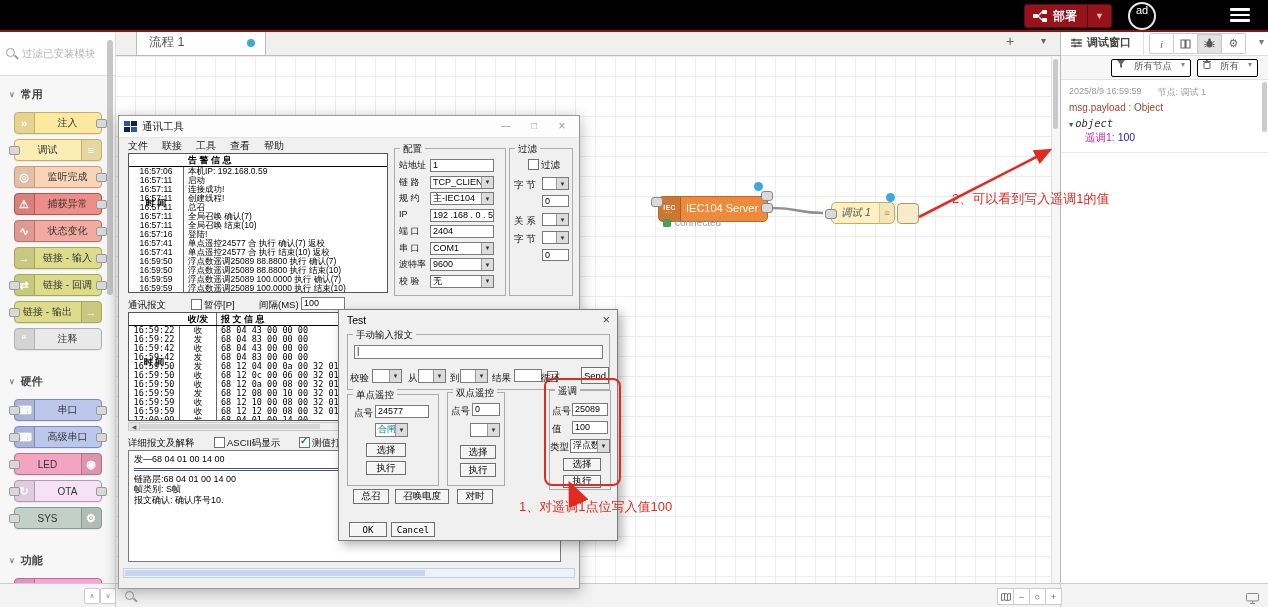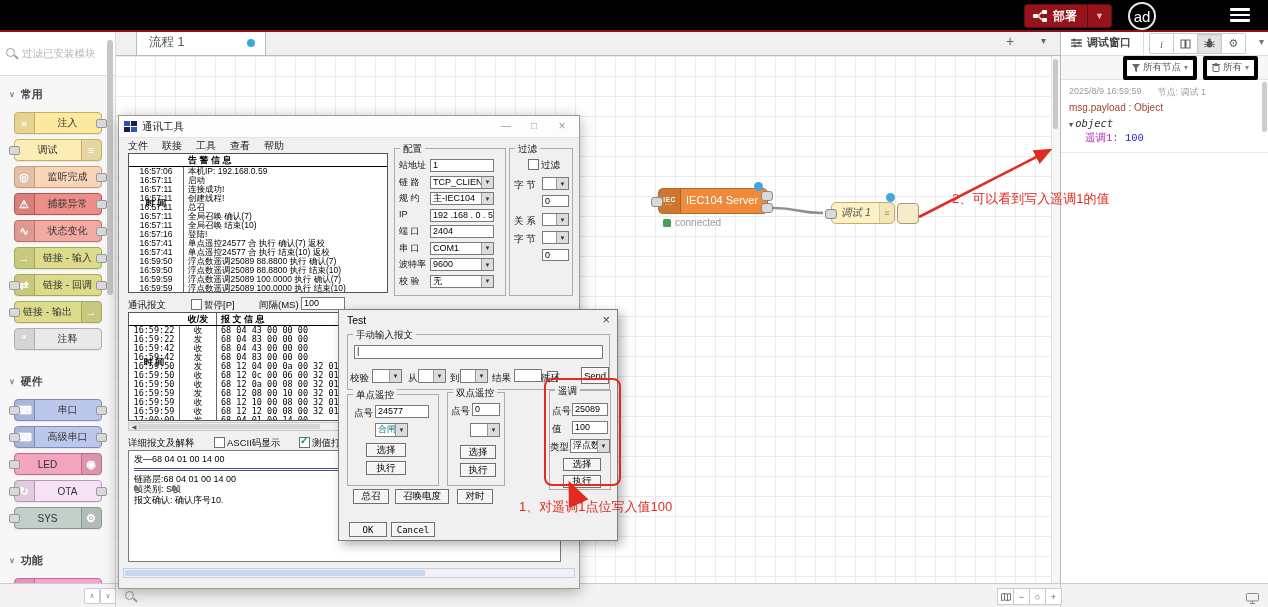--- a/index.html
+++ b/index.html
@@ -4,21 +4,21 @@
 <style>
   html,body{margin:0;padding:0;background:#888;}
   #page{position:relative;width:1268px;height:607px;background:#fff;overflow:hidden;
         font-family:"Liberation Sans",sans-serif;-webkit-font-smoothing:antialiased;}
   
   #hdr{position:absolute;left:0;top:0;width:100%;height:30px;background:#000;border-bottom:2px solid #8c1313;z-index:60;}
   #deploy{position:absolute;right:156px;top:4px;height:22px;display:flex;align-items:center;background:#96131c;border:1px solid #5f0d12;border-radius:3px;color:#fff;font-size:12px;font-weight:bold;cursor:pointer;}
   #deploy .dlab{padding:0 10px 0 6px;}
   #deploy .dic{margin-left:8px;display:flex;}
   #deploy .dcaret{border-left:1px solid rgba(0,0,0,.4);padding:0 7px;font-size:9px;color:#f2baba;height:100%;display:flex;align-items:center;}
-  #avatar{position:absolute;right:112px;top:2px;width:24px;height:24px;border:2px solid #e8e8e8;border-radius:50%;color:#fff;font-size:15px;display:flex;align-items:center;justify-content:center;}
+  #avatar{position:absolute;right:112px;top:2px;width:24px;height:24px;border:2px solid #e8e8e8;border-radius:50%;color:#fff;font-size:11px;display:flex;align-items:flex-start;justify-content:center;}
   #burger{position:absolute;right:18px;top:8px;display:flex;flex-direction:column;gap:3px;cursor:pointer;}
   #burger i{display:block;width:20px;height:2.6px;background:#fff;border-radius:1px;}
   
   #palette{position:absolute;left:0;top:30px;width:115px;height:553px;background:#f7f7f7;border-right:1px solid #ddd;z-index:6;}
   #psearch{height:25px;background:#fff;border-bottom:1px solid #ddd;display:flex;align-items:center;padding:10px 6px;gap:5px;}
   #psearch input{border:none;outline:none;width:86px;font-size:10.5px;color:#444;background:transparent;font-family:inherit;}
   #psearch input::placeholder{color:#b5b5b5;}
   .mag{width:7px;height:7px;border:1.5px solid #9a9a9a;border-radius:50%;position:relative;flex:none;}
   .mag::after{content:"";position:absolute;width:4.5px;height:1.6px;background:#9a9a9a;transform:rotate(45deg);right:-4px;bottom:-1.5px;}
   #palette-scroll{position:relative;height:527px;overflow:hidden;}
@@ -39,21 +39,21 @@
   #tabbar{position:relative;height:25px;background:#f0f0f0;border-bottom:1px solid #bbb;}
   #tab1{position:absolute;left:21px;top:0;width:130px;height:25px;background:#fff;border-left:1px solid #bbb;border-right:1px solid #bbb;font-size:12.5px;color:#555;display:flex;align-items:center;padding-left:12px;box-sizing:border-box;cursor:pointer;}
   .tabdot{position:absolute;right:10px;top:9px;width:8px;height:8px;border-radius:50%;background:#3fa7e0;}
   #tab-plus{position:absolute;right:40px;top:3px;width:20px;height:19px;text-align:center;font-size:14px;color:#666;cursor:pointer;}
   #tab-caret{position:absolute;right:14px;top:5px;font-size:10px;color:#666;cursor:pointer;}
   #canvas{position:absolute;left:0;top:26px;width:945px;height:527px;background-color:#fff;
      background-image:linear-gradient(#ececec 1px,transparent 1px),linear-gradient(90deg,#ececec 1px,transparent 1px);
      background-size:20px 20px;}
   .wires{position:absolute;left:0;top:0;pointer-events:none;}
   .fnode{position:absolute;border-radius:5px;box-sizing:border-box;cursor:pointer;}
-  #node-iec{left:543px;top:132px;width:110px;height:26px;background:#ee8a3a;border:1.5px solid #b96a22;}
+  #node-iec{left:543px;top:140px;width:110px;height:26px;background:#ee8a3a;border:1.5px solid #b96a22;}
   .iecbadge{position:absolute;left:0;top:0;bottom:0;width:21px;background:rgba(0,0,0,.14);border-right:1px solid rgba(0,0,0,.18);display:flex;flex-direction:column;align-items:center;justify-content:center;color:#fff;}
   .iecbadge b{font-size:6.5px;letter-spacing:.5px;} .iecbadge i{font-style:normal;font-size:4px;color:#ffd45c;letter-spacing:1px;line-height:4px;}
   #node-iec .fnlabel{margin-left:27px;line-height:23px;font-size:11px;color:#fff;display:block;white-space:nowrap;}
   #node-debug{left:716px;top:146px;width:64px;height:22px;background:#fdf0c2;border:1.5px solid #c8ab66;}
   #node-debug .fnlabel{font-size:10.5px;font-style:italic;color:#555;line-height:19px;display:block;text-align:center;margin-right:14px;}
   .dbicon{position:absolute;right:0;top:0;bottom:0;width:14px;border-left:1px solid rgba(0,0,0,.12);background:rgba(0,0,0,.04);display:flex;align-items:center;justify-content:center;font-size:9px;color:#af9340;}
   #dbg-toggle{position:absolute;left:782px;top:147px;width:20px;height:19px;background:#f7ecca;border:1.5px solid #a99a6a;border-radius:4px;cursor:pointer;}
   .nport{position:absolute;width:10px;height:8px;background:#d9d9d9;border:1px solid #888;border-radius:3px;cursor:crosshair;}
   .bdot{position:absolute;width:9px;height:9px;border-radius:50%;background:#3fa7e0;}
   #fstatus{position:absolute;left:548px;top:161px;display:flex;align-items:center;gap:4px;}
@@ -65,28 +65,28 @@
   #dpanel{position:absolute;left:1060px;top:30px;width:208px;height:553px;background:#fff;border-left:1px solid #bbb;z-index:6;box-sizing:border-box;}
   #dp-head{height:25px;border-bottom:1px solid #ddd;position:relative;}
   #dp-tab{position:absolute;left:0;top:0;height:25px;display:flex;align-items:center;gap:5px;padding:0 12px 0 10px;border-right:1px solid #ddd;font-size:11px;font-weight:bold;color:#444;}
   #dp-btns{position:absolute;right:22px;top:3px;display:flex;}
   .dpbtn{width:23px;height:19px;border:1px solid #ccc;border-left:none;background:#fff;display:flex;align-items:center;justify-content:center;cursor:pointer;color:#666;}
   .dpbtn:first-child{border-left:1px solid #ccc;border-radius:2px 0 0 2px;}
   .dpbtn:last-child{border-radius:0 2px 2px 0;}
   .dpbtn.on{background:#e4e4e4;box-shadow:inset 0 1px 2px rgba(0,0,0,.15);}
   #dp-caret{position:absolute;right:4px;top:6px;font-size:10px;color:#777;cursor:pointer;}
   #dp-filter{height:23px;background:#f7f7f7;border-bottom:1px solid #e2e2e2;display:flex;align-items:center;justify-content:flex-end;gap:6px;padding-right:10px;}
-  .fbtn{height:16px;background:#fff;border:4px solid #000000;border-radius:2px;font-size:9.5px;color:#555;display:flex;align-items:center;gap:3px;padding:0 5px;cursor:pointer;}
+  .fbtn{height:16px;background:#fff;border:1px solid #000000;border-radius:2px;font-size:9.5px;color:#555;display:flex;gap:9px;padding:0 5px;cursor:pointer;}
   .fbtn .cr{font-size:8px;color:#888;}
   .dmsg{border-bottom:1px solid #e8e8e8;padding:6px 8px 7px 8px;cursor:pointer;}
   .dmeta{display:flex;gap:16px;font-size:9px;color:#9a9a9a;}
   .dpath{font-size:10px;color:#a3422e;margin-top:3px;}
   .dtree{margin-top:4px;font-family:"DejaVu Sans Mono",monospace;font-size:10.5px;font-style:italic;color:#333;}
   .dtree .dcaret{font-style:normal;font-size:7px;color:#555;margin-right:2px;}
-  .dkv{margin-left:16px;margin-top:2px;font-family:Liberation Mono, monospace;font-size:10.5px;}
+  .dkv{margin-left:16px;margin-top:2px;font-family:Liberation Sans, sans-serif;font-size:10.5px;}
   .dkey{color:#b02fb0;} .dval{color:#2525cc;}
   #dp-sb{position:absolute;right:1px;top:52px;width:5px;height:50px;background:#ccc;border-radius:2px;}
   
   #footer{position:absolute;left:0;top:583px;width:100%;height:24px;background:#f3f3f3;border-top:1px solid #ccc;z-index:7;}
   #footer .vdiv{position:absolute;top:0;bottom:0;width:1px;background:#ccc;}
   .minibtn{position:absolute;top:4px;width:14px;height:14px;background:#fff;border:1px solid #ccc;border-radius:2px;font-size:7px;color:#888;display:flex;align-items:center;justify-content:center;cursor:pointer;}
   #nav-group{position:absolute;left:997px;top:4px;display:flex;}
   #nav-group .nbtn{width:15px;height:15px;border:1px solid #ccc;border-left:none;background:#fff;display:flex;align-items:center;justify-content:center;font-size:9px;color:#666;cursor:pointer;}
   #nav-group .nbtn:first-child{border-left:1px solid #ccc;}
   

